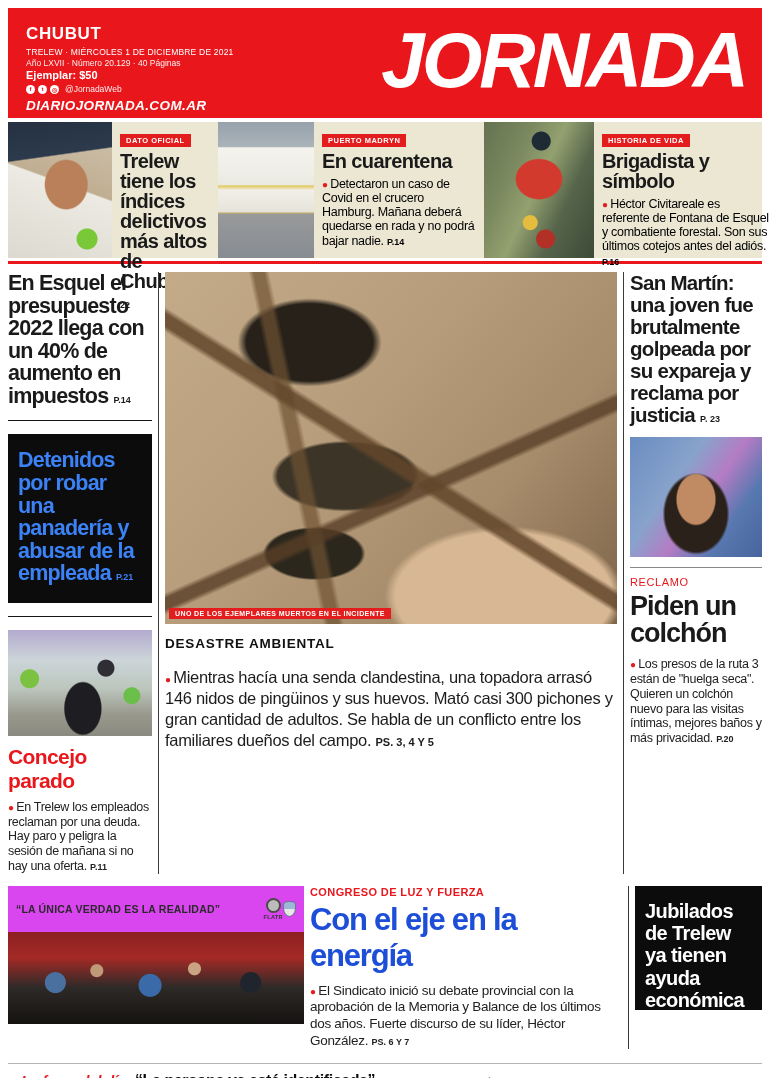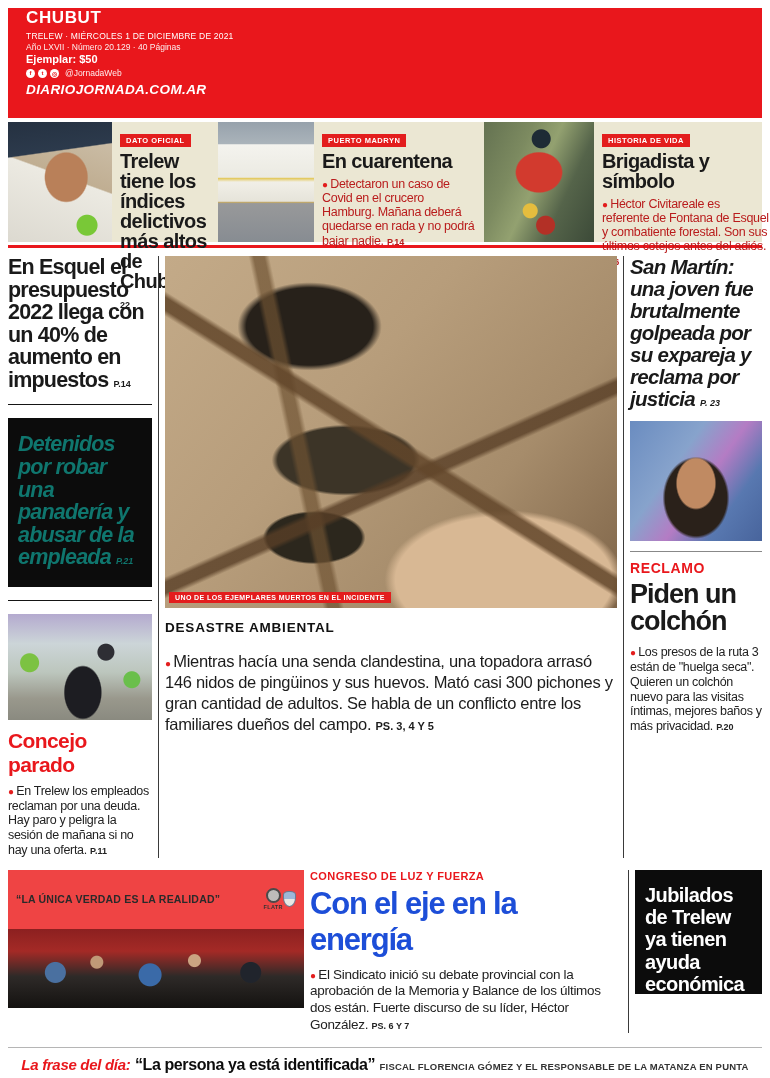--- a/index.html
+++ b/index.html
@@ -9,39 +9,39 @@
     font-family:"Liberation Sans", sans-serif;
     color:#1a1a1a; position:relative; overflow:hidden;
   }
   .page { padding:8px 8px 0 8px; }
 
   
   .masthead {
     background:#e9171c; height:110px; display:flex;
     justify-content:space-between; align-items:stretch;
   }
-  .mh-info { padding:0 0 0 18px; color:#fff; }
+  .mh-info { padding:16px 0 0 18px; color:#fff; }
   .mh-region { font-size:17px; font-weight:bold; letter-spacing:.6px; margin-bottom:3px; }
   .mh-line1 { font-size:8.5px; font-weight:normal; letter-spacing:.2px; }
   .mh-line2 { font-size:8.5px; opacity:.92; margin-top:1px; }
   .mh-line3 { font-size:11px; font-weight:bold; margin-top:1px; }
   .mh-social { display:flex; align-items:center; gap:3px; margin-top:3px; }
   .soc-ic {
     width:9px; height:9px; border-radius:50%; background:#fff; color:#e9171c;
     font-size:6px; font-weight:bold; display:inline-flex; align-items:center; justify-content:center;
   }
   .mh-handle { font-size:8.5px; margin-left:3px; opacity:.92; }
   .mh-site { font-size:13.5px; font-weight:bold; font-style:italic; letter-spacing:.4px; margin-top:4px; }
   .mh-logo {
     color:#fff; font-size:78px; font-weight:bold; font-style:italic;
     letter-spacing:-3px; line-height:104px; padding-right:16px; white-space:nowrap;
   }
 
   
-  .topstrip { display:flex; margin-top:4px; height:120px; background:#ebe7d3; }
+  .topstrip { display:flex; margin-top:4px; height:136px; background:#ebe7d3; }
   .ts-photo { height:100%; flex:none; }
   .photo-officer { width:104px;
     background:
       radial-gradient(circle at 76% 86%, #79c837 0 10px, rgba(0,0,0,0) 11px),
       radial-gradient(ellipse 26px 30px at 56% 46%, #b98059 0 80%, rgba(0,0,0,0) 85%),
       linear-gradient(172deg, #253141 0%, #2c3a4c 26%, rgba(0,0,0,0) 27%),
       linear-gradient(200deg, #cfc3ae 0%, #c0ae92 45%, #eceae2 46%, #dcd9d0 100%);
   }
   .photo-cruise { width:96px;
     background:
@@ -58,34 +58,34 @@
   }
   .ts-story { padding:7px 8px 0 8px; flex:none; }
   .ts-s1 { width:106px; }
   .ts-s2 { width:170px; }
   .ts-s3 { width:184px; }
   .tag {
     display:inline-block; background:#e31d1d; color:#fff; font-size:7.5px; font-weight:bold;
     letter-spacing:.5px; padding:2px 6px 2px 6px; margin-bottom:4px;
   }
   .ts-head { font-size:20px; font-weight:bold; line-height:1.0; letter-spacing:-.6px; }
-  .ts-body { font-size:12.5px; line-height:1.13; letter-spacing:-.3px; margin-top:6px; color:#b91c1c; }
+  .ts-body { font-size:12.5px; line-height:1.13; letter-spacing:-.3px; margin-top:6px; color:#000000; }
   .pref { font-size:9px; font-weight:bold; letter-spacing:0; }
   .bullet::before { content:"● "; color:#e31d1d; font-size:10px; }
 
   .red-rule { height:3px; background:#e9171c; margin-top:3px; }
 
   
   .main { display:grid; grid-template-columns:144px 1px 452px 1px 132px; column-gap:6px; margin-top:8px; }
   .vrule { background:#3a3a3a; width:1px; }
 
   .lcol-head { font-size:21.5px; font-weight:bold; line-height:1.05; letter-spacing:-.8px; }
   .rule-h { border-top:1.5px solid #151515; margin:13px 0; }
   .blackbox { background:#0c0c0c; color:#fff; padding:15px 10px 18px 10px; }
-  .blackbox .lcol-head { color:#0f766e;font-style:italic; }
+  .blackbox .lcol-head { color:#3b82f6; }
   .photo-concejo { height:106px;
     background:
       radial-gradient(circle at 15% 46%, #7cc242 0 9px, rgba(0,0,0,0) 10px),
       radial-gradient(circle at 86% 62%, #6abf4b 0 8px, rgba(0,0,0,0) 9px),
       radial-gradient(ellipse 24px 34px at 52% 74%, #1d1d22 0 75%, rgba(0,0,0,0) 80%),
       radial-gradient(circle at 68% 36%, #2e2e34 0 8px, rgba(0,0,0,0) 9px),
       linear-gradient(180deg, #b4aacf 0%, #ccd5d8 28%, #bcc6bd 55%, #99988c 80%, #8a8a80 100%);
   }
   .red-head { color:#e9171c; font-size:21px; font-weight:bold; letter-spacing:-.6px; margin:9px 0 7px 0; }
   .small-body { font-size:12.5px; line-height:1.18; letter-spacing:-.3px; color:#222; }
@@ -103,35 +103,35 @@
   }
   .photo-caption {
     position:absolute; left:4px; bottom:5px; background:#e31d1d; color:#fff;
     font-size:7px; font-weight:bold; letter-spacing:.4px; padding:2px 6px;
   }
   .kicker { font-size:13.5px; font-weight:bold; letter-spacing:.8px; margin-top:12px; color:#111; }
   .main-head { font-size:56px; font-weight:bold; letter-spacing:-2.5px; line-height:1.0; margin-top:5px; color:#0d0d0d; }
   .main-body { font-size:16.5px; line-height:1.28; letter-spacing:-.3px; margin-top:16px; color:#1c1c1c; }
   .main-body .pref { font-size:11px; }
 
-  .rcol-head { font-size:20.5px; font-weight:bold; line-height:1.07; letter-spacing:-.7px;font-style:italic; }
+  .rcol-head { font-size:20.5px; font-weight:bold; line-height:1.07; letter-spacing:-.7px; }
   .photo-woman { height:120px; margin-top:12px;
     background:
       radial-gradient(ellipse 26px 34px at 50% 52%, #c08a62 0 72%, rgba(0,0,0,0) 78%),
       radial-gradient(ellipse 44px 54px at 50% 64%, #2a211a 0 70%, rgba(0,0,0,0) 76%),
       linear-gradient(125deg, #6a8cc0 0%, #87a3cc 35%, #b47cc4 55%, #5878b0 75%, #48649c 100%);
   }
   .thin-rule { border-top:1px solid #888; margin:10px 0 8px 0; }
-  .red-tag-text { color:#e9171c; font-size:14px; font-weight:bold; letter-spacing:.6px; }
+  .red-tag-text { color:#e9171c; font-size:11px; font-weight:normal; letter-spacing:.6px; }
   .rcol-head2 { font-size:27px; font-weight:bold; line-height:1.0; letter-spacing:-1px; margin-top:5px; }
 
   
   .bottom { display:grid; grid-template-columns:296px 312px 1px 127px; column-gap:6px; margin-top:12px; }
   .photo-lyf { height:138px; display:flex; flex-direction:column; }
-  .lyf-banner { background:#ef4444; height:59px; display:flex; align-items:center; gap:0; padding:0 8px; }
+  .lyf-banner { background:#d946ef; height:46px; display:flex; align-items:center; gap:0; padding:0 8px; }
   .lyf-quote { font-size:10.5px; font-weight:bold; color:#2a2a2a; letter-spacing:.2px; flex:1; }
   .flatr { display:flex; flex-direction:column; align-items:center; }
   .flatr-circle { width:15px; height:15px; border-radius:50%; border:2px solid #4a4a4a; background:#bdbcba; }
   .flatr-label { font-size:5.5px; font-weight:bold; color:#333; margin-top:1px; letter-spacing:.4px; }
   .shield { width:13px; height:16px; border-radius:6px 6px 7px 7px / 4px 4px 10px 10px;
     background:linear-gradient(180deg,#9db7d8 0 50%, #e8e8e4 50% 100%); border:1px solid #6a7a90; }
   .lyf-body { flex:1;
     background:
       radial-gradient(circle at 16% 55%, #4a70a0 0 10px, rgba(0,0,0,0) 11px),
       radial-gradient(circle at 48% 58%, #3a6aa8 0 11px, rgba(0,0,0,0) 12px),
@@ -165,20 +165,21 @@
       <div class="mh-line2">Año LXVII  ·  Número 20.129  ·  40 Páginas</div>
       <div class="mh-line3">Ejemplar: $50</div>
       <div class="mh-social">
         <span class="soc-ic">f</span>
         <span class="soc-ic">t</span>
         <span class="soc-ic">◎</span>
         <span class="mh-handle">@JornadaWeb</span>
       </div>
       <div class="mh-site">DIARIOJORNADA.COM.AR</div>
     </div>
+    <div class="mh-logo">JORNADA</div>
   </div>
 
   <div class="topstrip">
     <div class="ts-photo photo-officer"></div>
     <div class="ts-story ts-s1">
       <span class="tag">DATO OFICIAL</span>
       <div class="ts-head"><span>Trelew tiene los índices delictivos más altos de Chubut</span> <span class="pref">P. 22</span></div>
     </div>
     <div class="ts-photo photo-cruise"></div>
     <div class="ts-story ts-s2">
@@ -240,21 +241,21 @@
           <span class="flatr-label">FLATR</span>
         </span>
         <span class="shield"></span>
       </div>
       <div class="lyf-body"></div>
     </div>
 
     <div>
       <div class="b-kicker">CONGRESO DE LUZ Y FUERZA</div>
       <div class="b-head">Con el eje en la energía</div>
-      <div class="b-body"><span class="bullet"></span><span>El Sindicato inició su debate provincial con la aprobación de la Memoria y Balance de los últimos dos están. Fuerte discurso de su líder, Héctor González.</span> <span class="pref">PS. 6 Y 7</span></div>
+      <div class="b-body"><span class="bullet"></span><span>El Sindicato inició su debate provincial con la aprobación de la Memoria y Balance de los últimos dos años. Fuerte discurso de su líder, Héctor González.</span> <span class="pref">PS. 6 Y 7</span></div>
     </div>
 
     <div class="vrule"></div>
 
     <div class="blackbox2">
       <div class="bb2-head"><span>Jubilados de Trelew ya tienen ayuda económica</span> <span class="pref">P. 10</span></div>
     </div>
   </div>
 
   <div class="footer">

